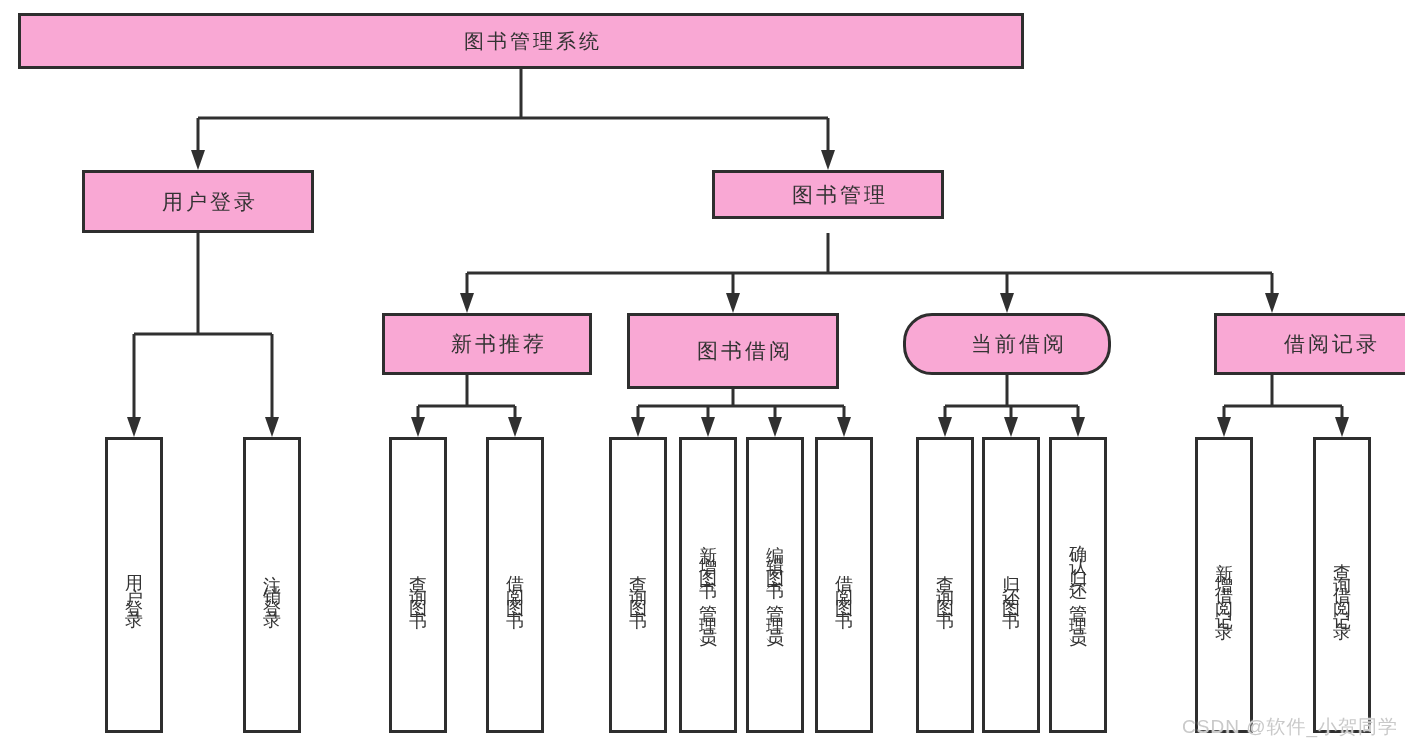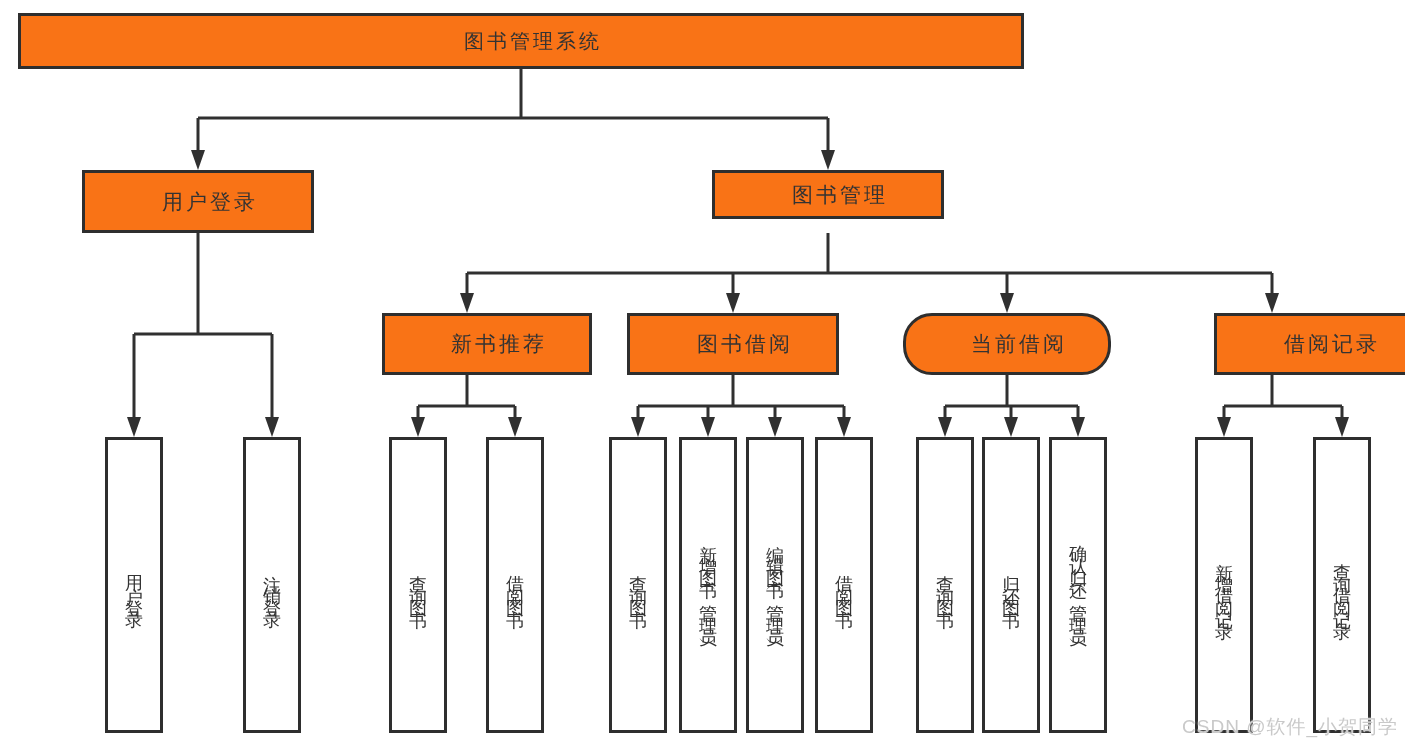--- a/index.html
+++ b/index.html
@@ -5,21 +5,21 @@
   :root{
     --line:#303030; --box-border:#2e2e2e; --text:#333333; --watermark:#c9c9c9; --bg:#ffffff;
   }
   html,body{margin:0;padding:0;}
   body{background:var(--bg);font-family:"Liberation Sans","DejaVu Sans",sans-serif;}
   .stage{position:relative;width:1405px;height:747px;background:var(--bg);overflow:hidden;}
   svg.connectors{position:absolute;left:0;top:0;z-index:1;}
   svg.connectors path{stroke:var(--line);stroke-width:3;fill:none;}
   svg.connectors polygon{fill:var(--line);stroke:none;}
   .hnode{
-    position:absolute;z-index:2;box-sizing:border-box;background:#f97316;
+    position:absolute;z-index:2;box-sizing:border-box;background:#f9a8d4;
     border:3px solid var(--box-border);color:var(--text);
     display:flex;align-items:center;justify-content:center;
     font-size:21px;letter-spacing:3px;white-space:nowrap;padding-left:24px;
   }
   .hnode.root{font-size:20px;}
   .vnode{
     position:absolute;z-index:2;box-sizing:border-box;background:#fff;
     border:3px solid var(--box-border);color:var(--text);
     top:437px;width:58px;height:296px;
     writing-mode:vertical-rl;text-orientation:mixed;
@@ -67,21 +67,21 @@
       <polygon points="1342,437 1335,417 1349,417"></polygon>
     </g>
   </svg>
 
   <div class="hnode root" style="left:18px;top:13px;width:1006px;height:56px;">图书管理系统</div>
 
   <div class="hnode" style="left:82px;top:170px;width:232px;height:63px;">用户登录</div>
   <div class="hnode" style="left:712px;top:170px;width:232px;height:49px;">图书管理</div>
 
   <div class="hnode" style="left:362px;top:313px;width:210px;height:62px;margin-left:20px;">新书推荐</div>
-  <div class="hnode" style="left:627px;top:313px;width:212px;height:62px;">图书借阅</div>
+  <div class="hnode" style="left:627px;top:313px;width:212px;height:76px;">图书借阅</div>
   <div class="hnode" style="left:903px;top:313px;width:208px;height:62px;border-radius:29px;">当前借阅</div>
   <div class="hnode" style="left:1174px;top:313px;width:212px;height:62px;margin-left:40px;">借阅记录</div>
 
   <div class="vnode" style="left:105px;">用户登录</div>
   <div class="vnode" style="left:243px;">注销登录</div>
 
   <div class="vnode" style="left:389px;">查询图书</div>
   <div class="vnode" style="left:486px;">借阅图书</div>
 
   <div class="vnode" style="left:609px;">查询图书</div>

